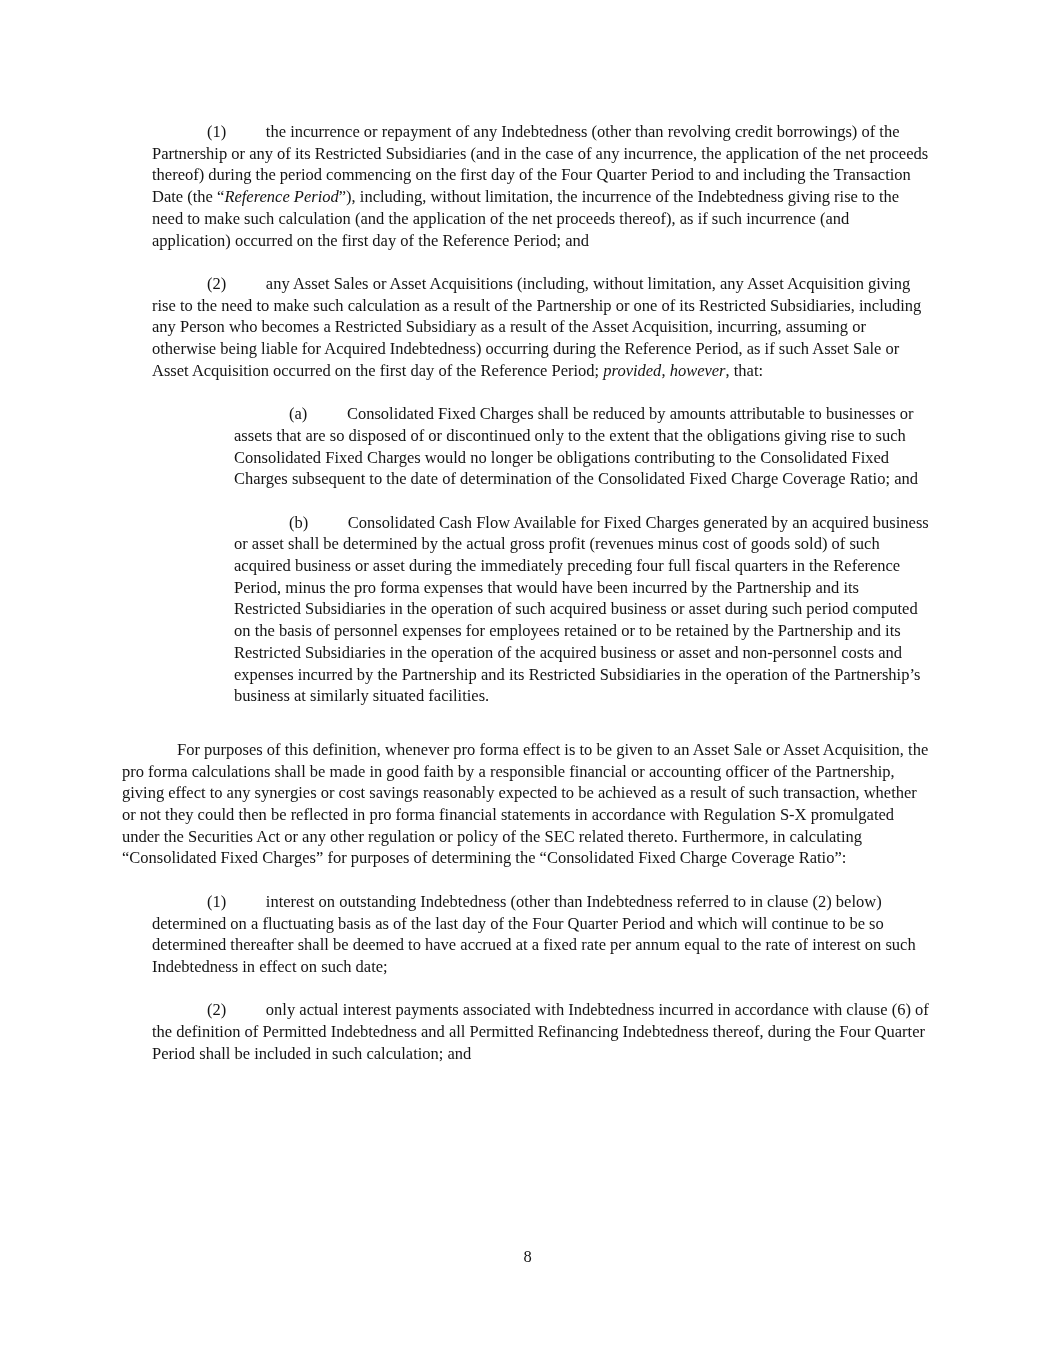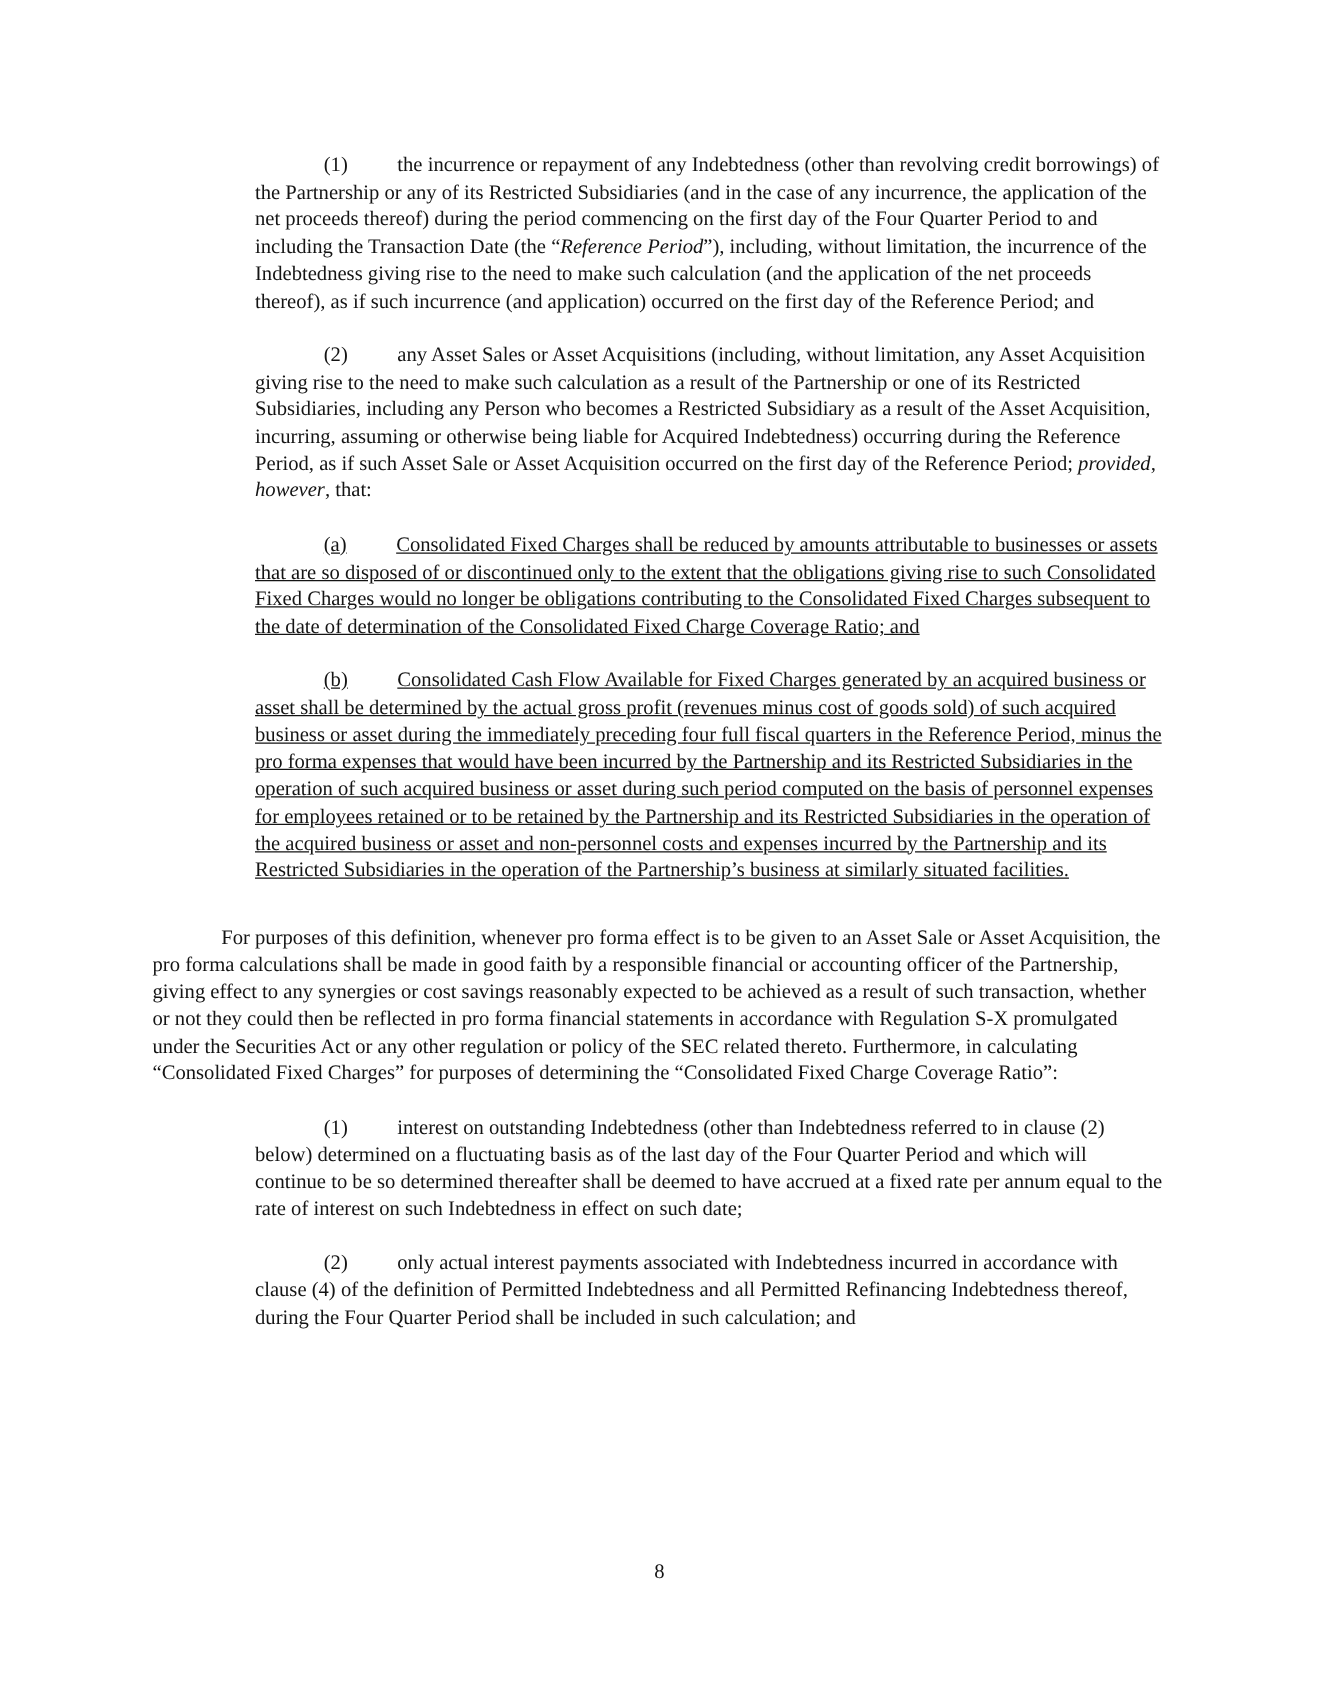--- a/index.html
+++ b/index.html
@@ -22,22 +22,22 @@
     top: 121px;
     width: 808px;
     font-size: 16.5px;
     line-height: 21.7px;
     text-align: left;
   }
   .para {
     margin: 0 0 21.7px 0;
     text-indent: 55px;
   }
-  .level1 { margin-left: 82px; }
-  .level2 { margin-left: 82px; text-decoration: underline; }
+  .level1 { margin-left: 30px; }
+  .level2 { margin-left: 112px; }
   .space-before { margin-top: 32px; }
   .num { margin-right: 2.4em; }
   .it { font-style: italic; }
   .page-number {
     position: absolute;
     top: 1246px;
     left: 0;
     width: 100%;
     text-align: center;
     font-size: 16.5px;
@@ -55,18 +55,18 @@
     <p class="para level1"><span class="num">(2)</span><span>any Asset Sales or Asset Acquisitions (including, without limitation, any Asset Acquisition giving rise to the need to make such calculation as a result of the Partnership or one of its Restricted Subsidiaries, including any Person who becomes a Restricted Subsidiary as a result of the Asset Acquisition, incurring, assuming or otherwise being liable for Acquired Indebtedness) occurring during the Reference Period, as if such Asset Sale or Asset Acquisition occurred on the first day of the Reference Period; </span><span class="it">provided</span><span>, </span><span class="it">however</span><span>, that:</span></p>
 
     <p class="para level2"><span class="num">(a)</span><span>Consolidated Fixed Charges shall be reduced by amounts attributable to businesses or assets that are so disposed of or discontinued only to the extent that the obligations giving rise to such Consolidated Fixed Charges would no longer be obligations contributing to the Consolidated Fixed Charges subsequent to the date of determination of the Consolidated Fixed Charge Coverage Ratio; and</span></p>
 
     <p class="para level2"><span class="num">(b)</span><span>Consolidated Cash Flow Available for Fixed Charges generated by an acquired business or asset shall be determined by the actual gross profit (revenues minus cost of goods sold) of such acquired business or asset during the immediately preceding four full fiscal quarters in the Reference Period, minus the pro forma expenses that would have been incurred by the Partnership and its Restricted Subsidiaries in the operation of such acquired business or asset during such period computed on the basis of personnel expenses for employees retained or to be retained by the Partnership and its Restricted Subsidiaries in the operation of the acquired business or asset and non-personnel costs and expenses incurred by the Partnership and its Restricted Subsidiaries in the operation of the Partnership’s business at similarly situated facilities.</span></p>
 
     <p class="para space-before"><span>For purposes of this definition, whenever pro forma effect is to be given to an Asset Sale or Asset Acquisition, the pro forma calculations shall be made in good faith by a responsible financial or accounting officer of the Partnership, giving effect to any synergies or cost savings reasonably expected to be achieved as a result of such transaction, whether or not they could then be reflected in pro forma financial statements in accordance with Regulation S-X promulgated under the Securities Act or any other regulation or policy of the SEC related thereto. Furthermore, in calculating “Consolidated Fixed Charges” for purposes of determining the “Consolidated Fixed Charge Coverage Ratio”:</span></p>
 
     <p class="para level1"><span class="num">(1)</span><span>interest on outstanding Indebtedness (other than Indebtedness referred to in clause (2) below) determined on a fluctuating basis as of the last day of the Four Quarter Period and which will continue to be so determined thereafter shall be deemed to have accrued at a fixed rate per annum equal to the rate of interest on such Indebtedness in effect on such date;</span></p>
 
-    <p class="para level1"><span class="num">(2)</span><span>only actual interest payments associated with Indebtedness incurred in accordance with clause (4) of the definition of Permitted Indebtedness and all Permitted Refinancing Indebtedness thereof, during the Four Quarter Period shall be included in such calculation; and</span></p>
+    <p class="para level1"><span class="num">(2)</span><span>only actual interest payments associated with Indebtedness incurred in accordance with clause (6) of the definition of Permitted Indebtedness and all Permitted Refinancing Indebtedness thereof, during the Four Quarter Period shall be included in such calculation; and</span></p>
 
   </div>
 
   <div class="page-number">8</div>
 </div>
 
 </body></html>

